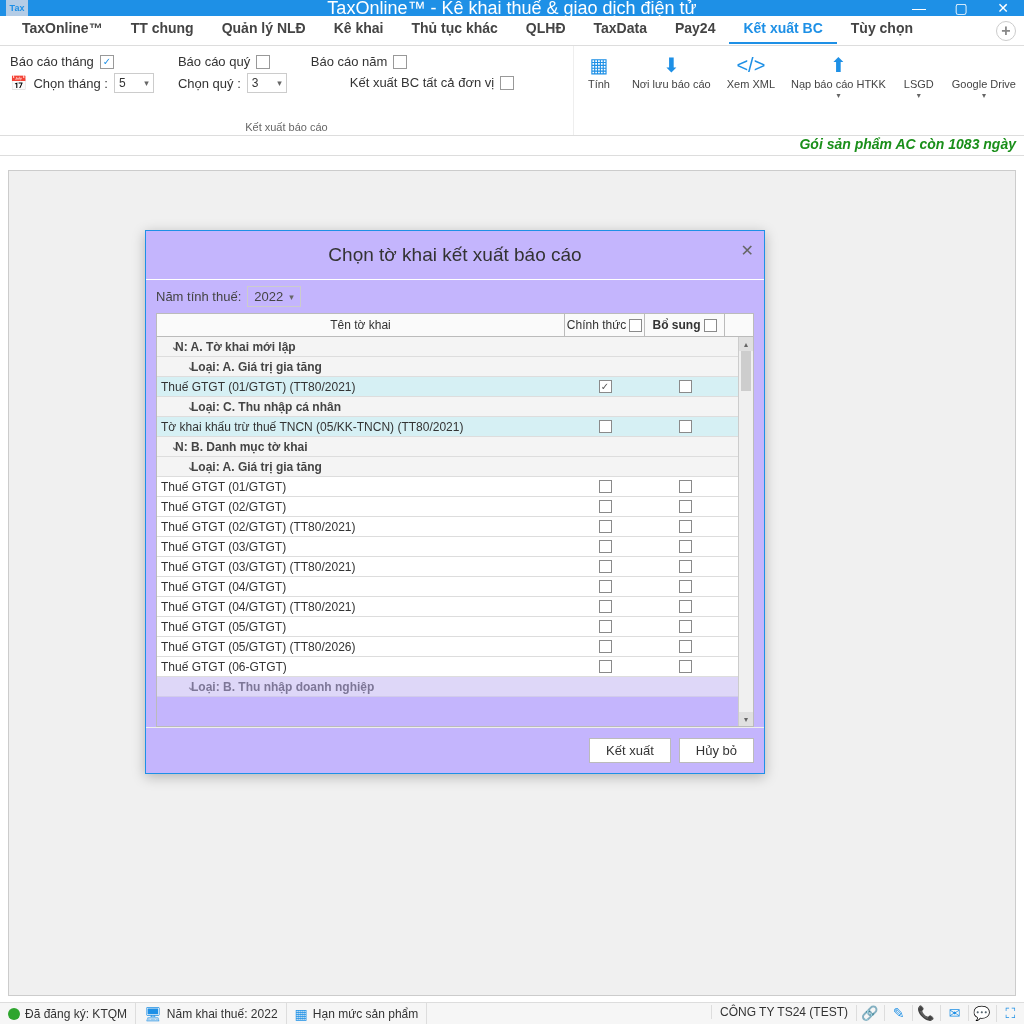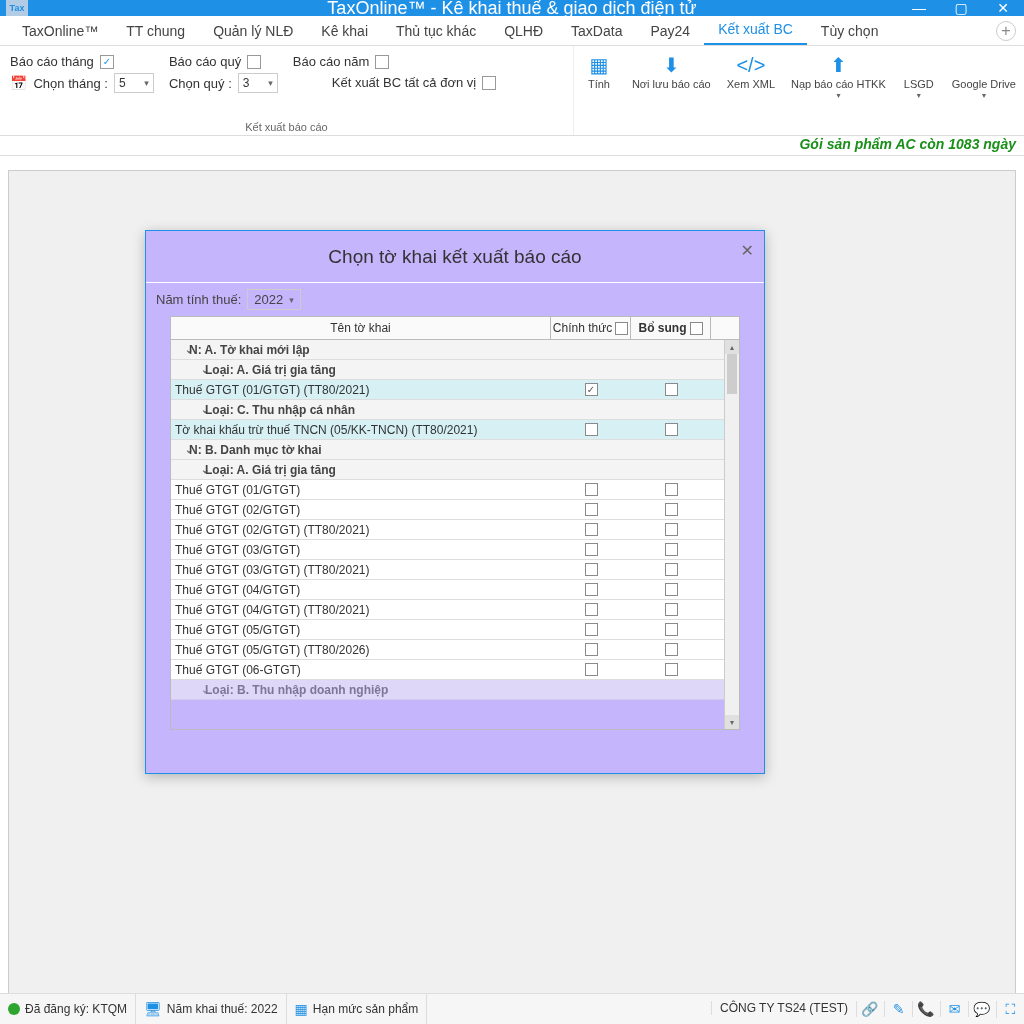--- a/index.html
+++ b/index.html
@@ -6,21 +6,21 @@
 body { width: 1024px; height: 1024px; background: #fff; overflow: hidden; position: relative; }
 
 
 .titlebar { height: 16px; background: #1e90e6; display: flex; align-items: center; position: relative; }
 .titlebar .app-icon { width: 22px; height: 22px; background: #b3cce6; margin-left: 6px; border-radius: 2px; display: flex; align-items: center; justify-content: center; font-size: 9px; color: #1e90e6; font-weight: bold; }
 .titlebar .title { position: absolute; left: 50%; transform: translateX(-50%); color: #fff; font-size: 18px; }
 .titlebar .win-controls { position: absolute; right: 0; display: flex; }
 .titlebar .win-btn { width: 42px; height: 30px; display: flex; align-items: center; justify-content: center; color: #fff; font-size: 14px; }
 
 
-.menu-tabs { height: 30px; background: #fff; border-bottom: 1px solid #ddd; display: flex; align-items: flex-end; padding-left: 8px; position: relative; }
+.menu-tabs { height: 30px; background: #fff; border-bottom: 1px solid #ddd; display: flex; align-items: flex-start; padding-left: 8px; position: relative; font-weight: bold; }
 .menu-tabs .tab { padding: 4px 14px 6px; font-size: 14px; color: #444; cursor: pointer; }
 .menu-tabs .tab.active { color: #1e90e6; border-bottom: 2px solid #1e90e6; }
 .menu-tabs .plus { position: absolute; right: 8px; top: 5px; width: 20px; height: 20px; border: 1px solid #ccc; border-radius: 10px; display: flex; align-items: center; justify-content: center; color: #888; }
 
 
 .ribbon { height: 90px; background: #fff; border-bottom: 1px solid #ddd; display: flex; align-items: stretch; }
 .ribbon-group { border-right: 1px solid #eee; padding: 8px 10px 2px; display: flex; flex-direction: column; }
 .ribbon-group.label-bottom { justify-content: space-between; }
 .ribbon-group .grp-label { font-size: 11px; color: #666; text-align: center; padding-top: 4px; }
 .rb-row { display: flex; align-items: center; gap: 6px; margin-bottom: 4px; font-size: 13px; color: #333; }
@@ -64,21 +64,21 @@
 .chk { width: 13px; height: 13px; border: 1px solid #8a8a8a; display: inline-flex; align-items: center; justify-content: center; font-size: 10px; color: #555; background: #fff; }
 .scrollbar-v { position: absolute; right: 0; top: 0; bottom: 0; width: 15px; background: #f0f0f0; border-left: 1px solid #ccc; }
 .scrollbar-v .thumb-up { position: absolute; top: 0; height: 14px; left: 0; right: 0; background: #e0e0e0; display:flex;align-items:center;justify-content:center;font-size:8px;color:#666;}
 .scrollbar-v .track { position: absolute; top: 14px; bottom: 14px; left: 2px; right: 2px; }
 .scrollbar-v .thumb { position: absolute; top: 0; height: 40px; left: 0; right: 0; background: #cdcdcd; }
 .scrollbar-v .thumb-dn { position: absolute; bottom: 0; height: 14px; left: 0; right: 0; background: #e0e0e0; display:flex;align-items:center;justify-content:center;font-size:8px;color:#666;}
 .dialog-footer { padding: 10px; display: flex; justify-content: flex-end; gap: 8px; border-top: 1px solid #eee; }
 .btn { border: 1px solid #bbb; background: #fff; padding: 4px 16px; font-size: 13px; color: #333; cursor: pointer; }
 
 
-.statusbar { position: absolute; bottom: 0; left: 0; right: 0; height: 31px; background: #f6f6f6; border-top: 1px solid #ddd; display: flex; align-items: center; font-size: 12px; color: #333; }
+.statusbar { position: absolute; bottom: 0; left: 0; right: 0; height: 22px; background: #f6f6f6; border-top: 1px solid #ddd; display: flex; align-items: center; font-size: 12px; color: #333; }
 .statusbar .seg { display: flex; align-items: center; gap: 5px; padding: 0 8px; border-right: 1px solid #ddd; height: 100%; }
 .statusbar .right { margin-left: auto; display: flex; }
 .statusbar .rseg { width: 28px; height: 100%; display: flex; align-items: center; justify-content: center; border-left: 1px solid #ddd; color: #1e90e6; font-size: 14px; }
 
 .cal-ico { color: #1e90e6; font-size: 14px; }
 .green-dot { width: 12px; height: 12px; background: #2ea52e; border-radius: 50%; display: inline-block; }
 .blue-ico { color: #1e90e6; font-size: 14px; }
 </style>
 </head>
 <body>
@@ -102,21 +102,21 @@
     <div class="tab">QLHĐ</div>
     <div class="tab">TaxData</div>
     <div class="tab">Pay24</div>
     <div class="tab active">Kết xuất BC</div>
     <div class="tab">Tùy chọn</div>
   <div class="plus">+</div>
 </div>
 
 <div class="ribbon">
   <div class="ribbon-group label-bottom" style="flex:1;">
-    <div style="display:flex; gap:15px;">
+    <div style="display:flex; gap:24px;">
       <div>
         <div class="rb-row">
           <span>Báo cáo tháng</span>
           <span class="rb-chk">✓</span>
         </div>
         <div class="rb-row">
           <span class="cal-ico">📅</span>
           <span>Chọn tháng :</span>
           <span class="rb-select">
               <span>5</span>
@@ -190,21 +190,21 @@
     <div class="dlg-title">Chọn tờ khai kết xuất báo cáo</div>
     <div class="close">✕</div>
   </div>
   <div class="dialog-toolbar">
     <span>Năm tính thuế:</span>
     <span class="sel">
         <span>2022</span>
         <span style="font-size:9px;color:#666;">▾</span>
       </span>
   </div>
-  <div style="padding:0 24px;">
+  <div style="padding:0 10px;">
     <div class="grid-header">
       <div class="col" style="flex:1;">Tên tờ khai</div>
       <div class="col" style="width:80px; gap:3px;">
           <span>Chính thức</span>
           <span class="chk"></span>
         </div>
       <div class="col" style="width:80px; gap:3px;font-weight:bold;">
           <span>Bổ sung</span>
           <span class="chk"></span>
         </div>
@@ -358,20 +358,24 @@
           </div>
         </div>
       <div class="scrollbar-v">
         <div class="thumb-up">▴</div>
         <div class="track">
             <div class="thumb"></div>
           </div>
         <div class="thumb-dn">▾</div>
       </div>
     </div>
+  </div>
+  <div class="dialog-footer">
+    <div class="btn">Kết xuất</div>
+    <div class="btn">Hủy bỏ</div>
   </div>
 </div>
 
 <div class="statusbar">
   <div class="seg">
       <span class="green-dot"></span>
       <span>Đã đăng ký: KTQM</span>
     </div>
   <div class="seg">
       <span class="blue-ico">🖥</span>

